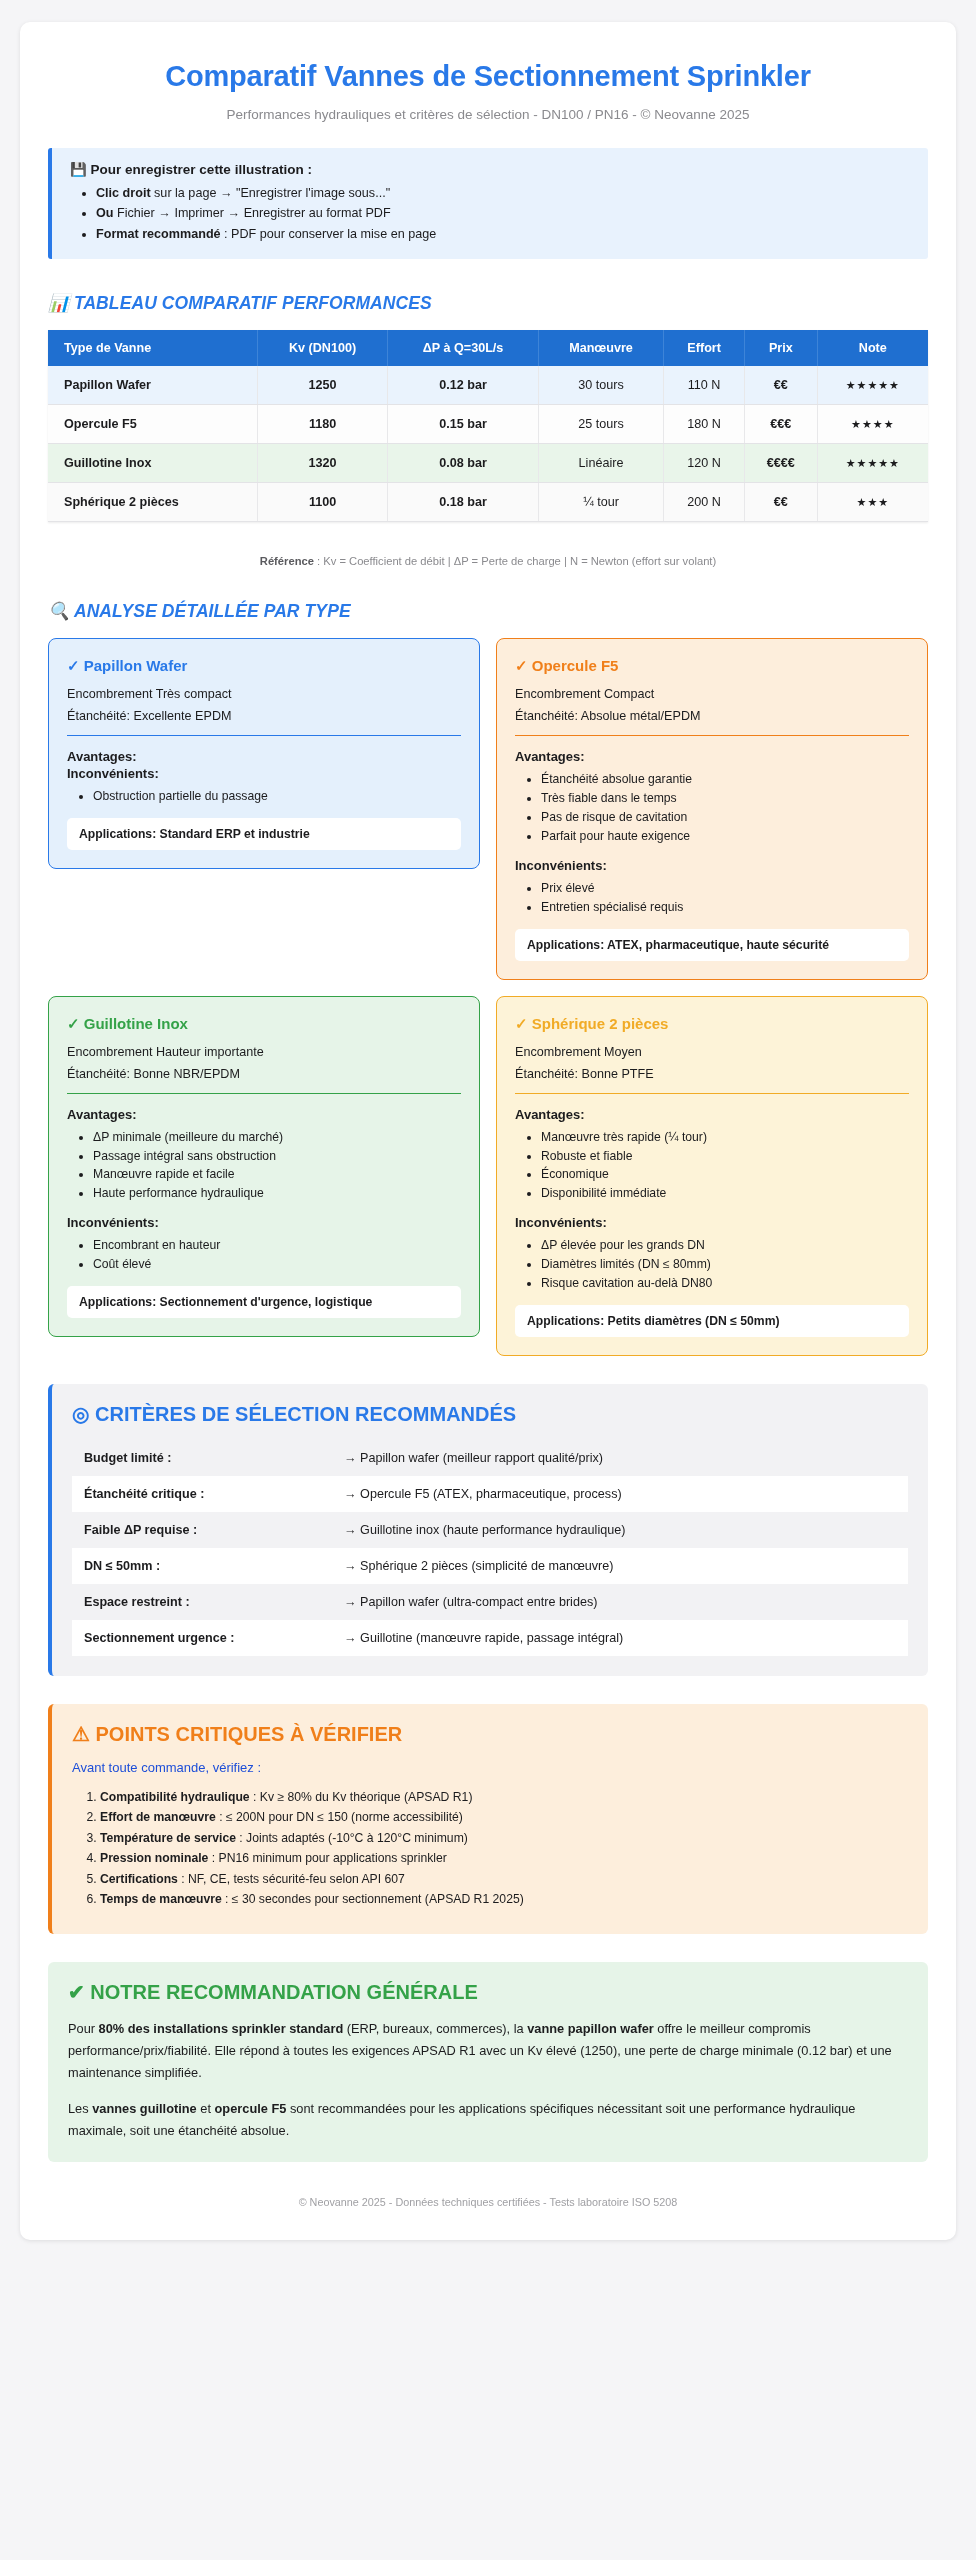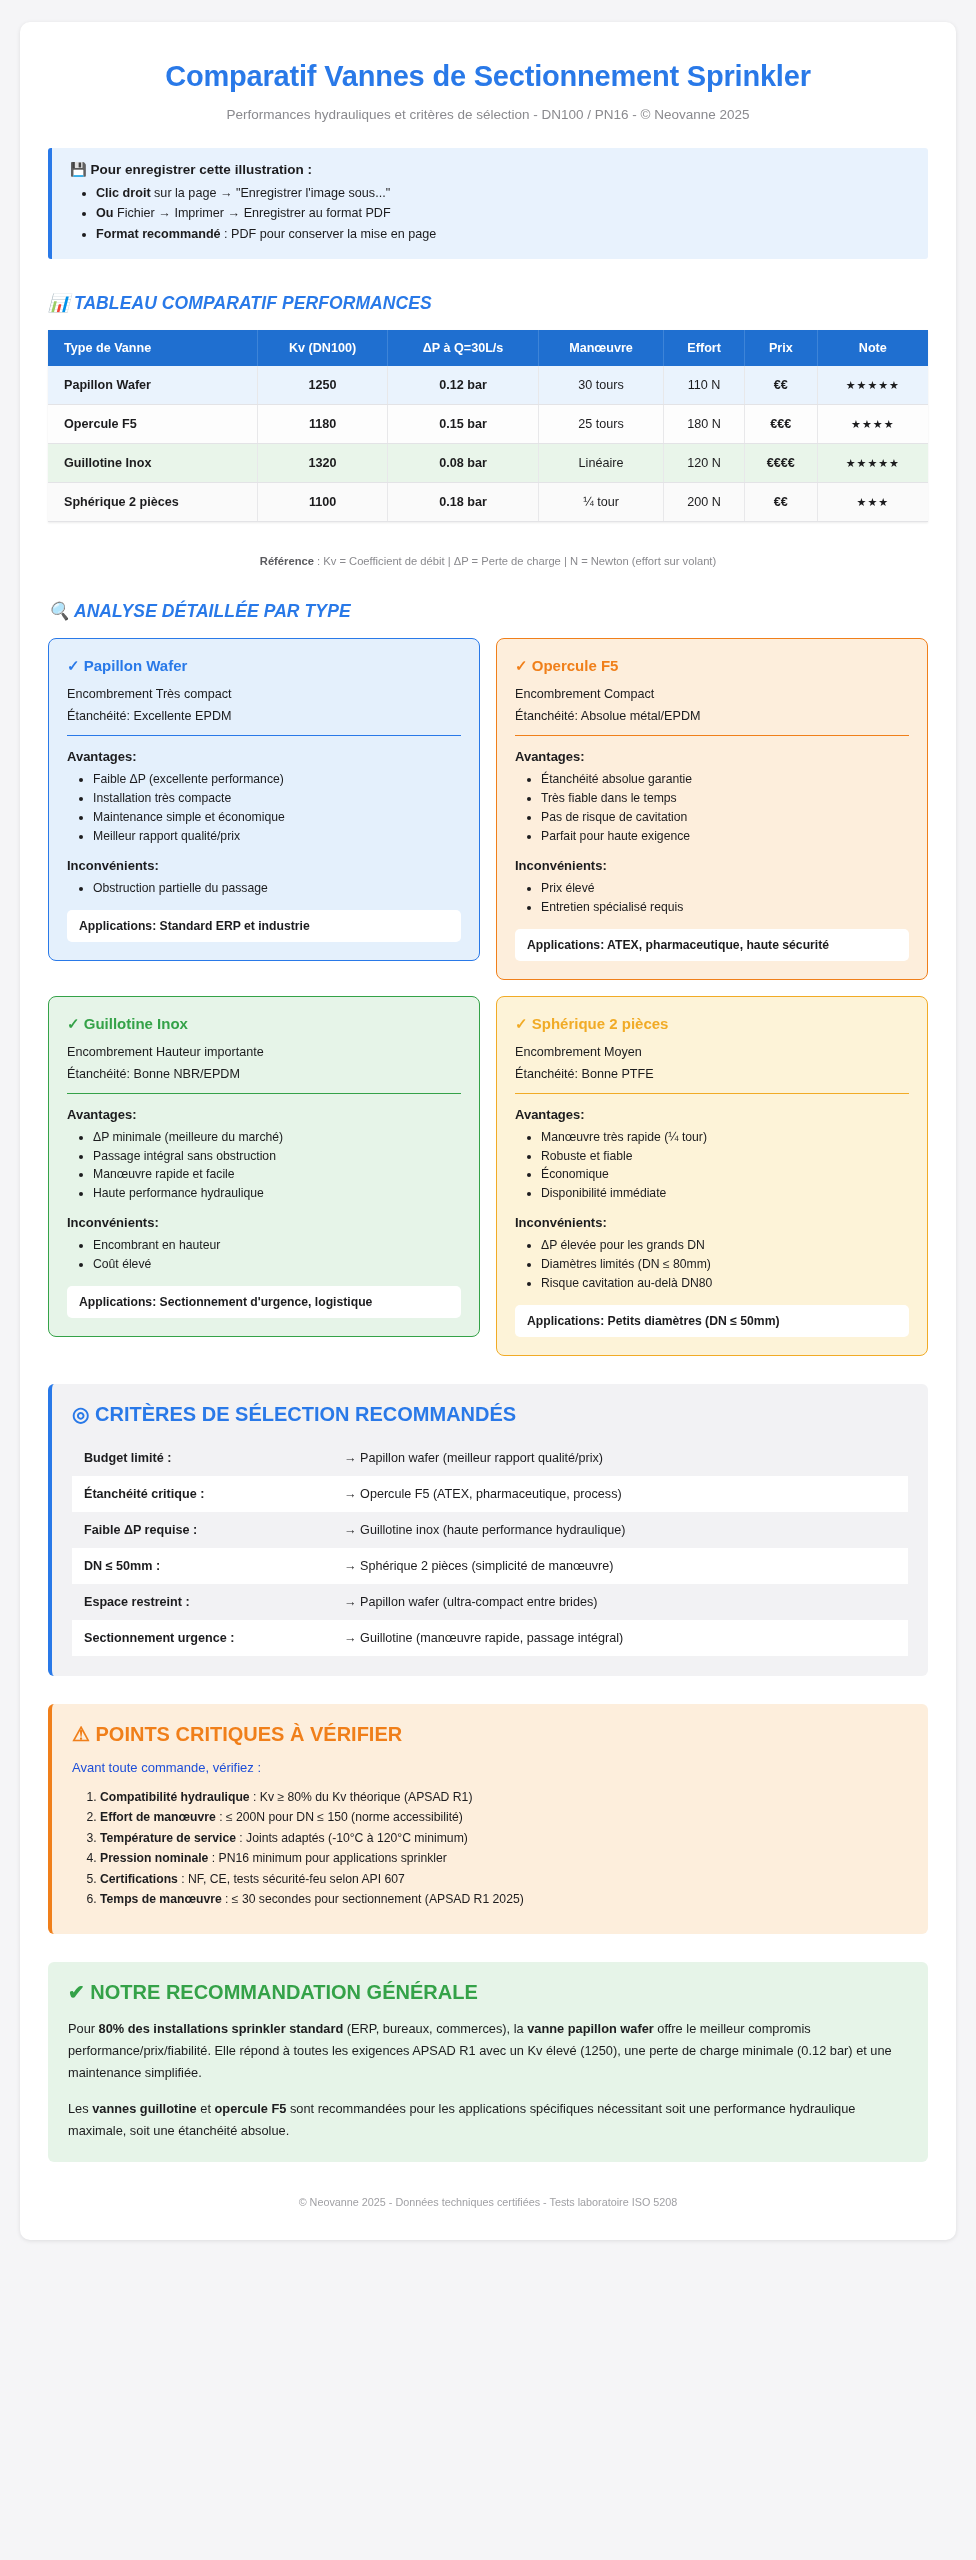--- a/index.html
+++ b/index.html
@@ -299,26 +299,20 @@
       <div class="card blue">
         <h3>✓ Papillon Wafer</h3>
         <p class="meta">
           <b>Encombrement</b><span> Très compact</span>
         </p>
         <p class="meta">
           <b>Étanchéité</b><span>: Excellente EPDM</span>
         </p>
         <hr>
         <p class="lbl">Avantages:</p>
-        <ul>
-          <li>Faible ΔP (excellente performance)</li>
-          <li>Installation très compacte</li>
-          <li>Maintenance simple et économique</li>
-          <li>Meilleur rapport qualité/prix</li>
-        </ul>
         <p class="lbl">Inconvénients:</p>
         <ul>
           <li>Obstruction partielle du passage</li>
         </ul>
         <div class="applications">Applications: Standard ERP et industrie</div>
       </div>
 
       <div class="card orange">
         <h3>✓ Opercule F5</h3>
         <p class="meta">

